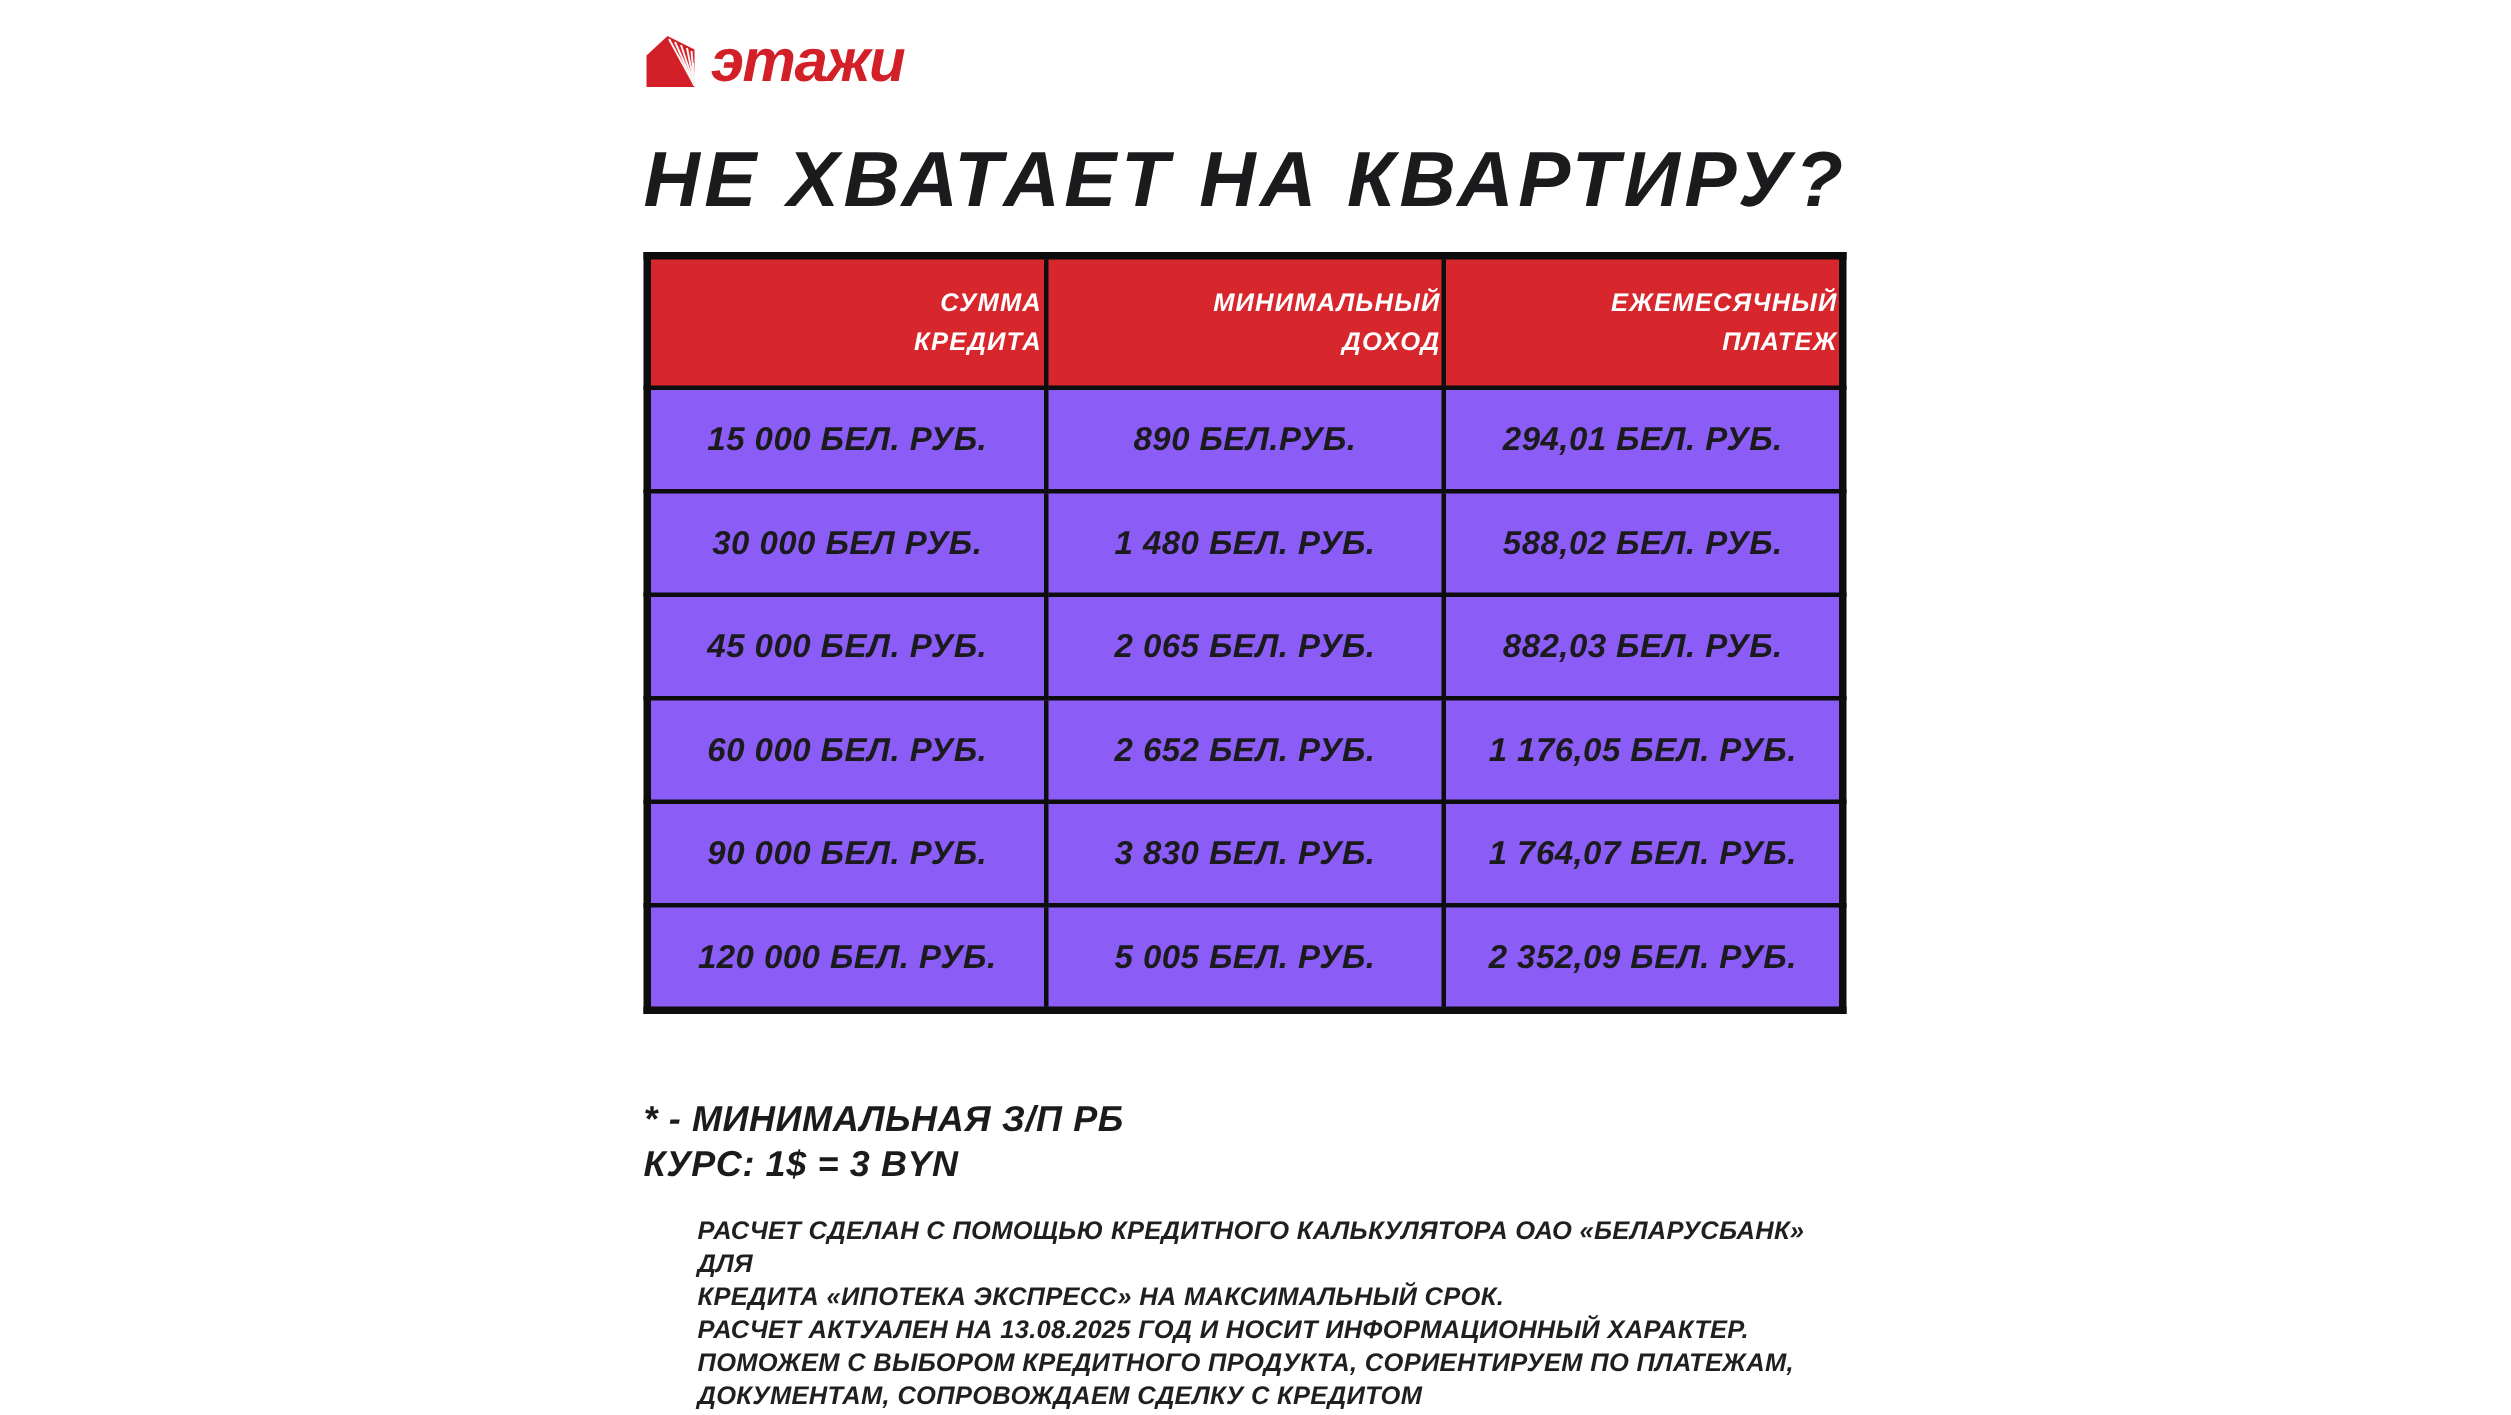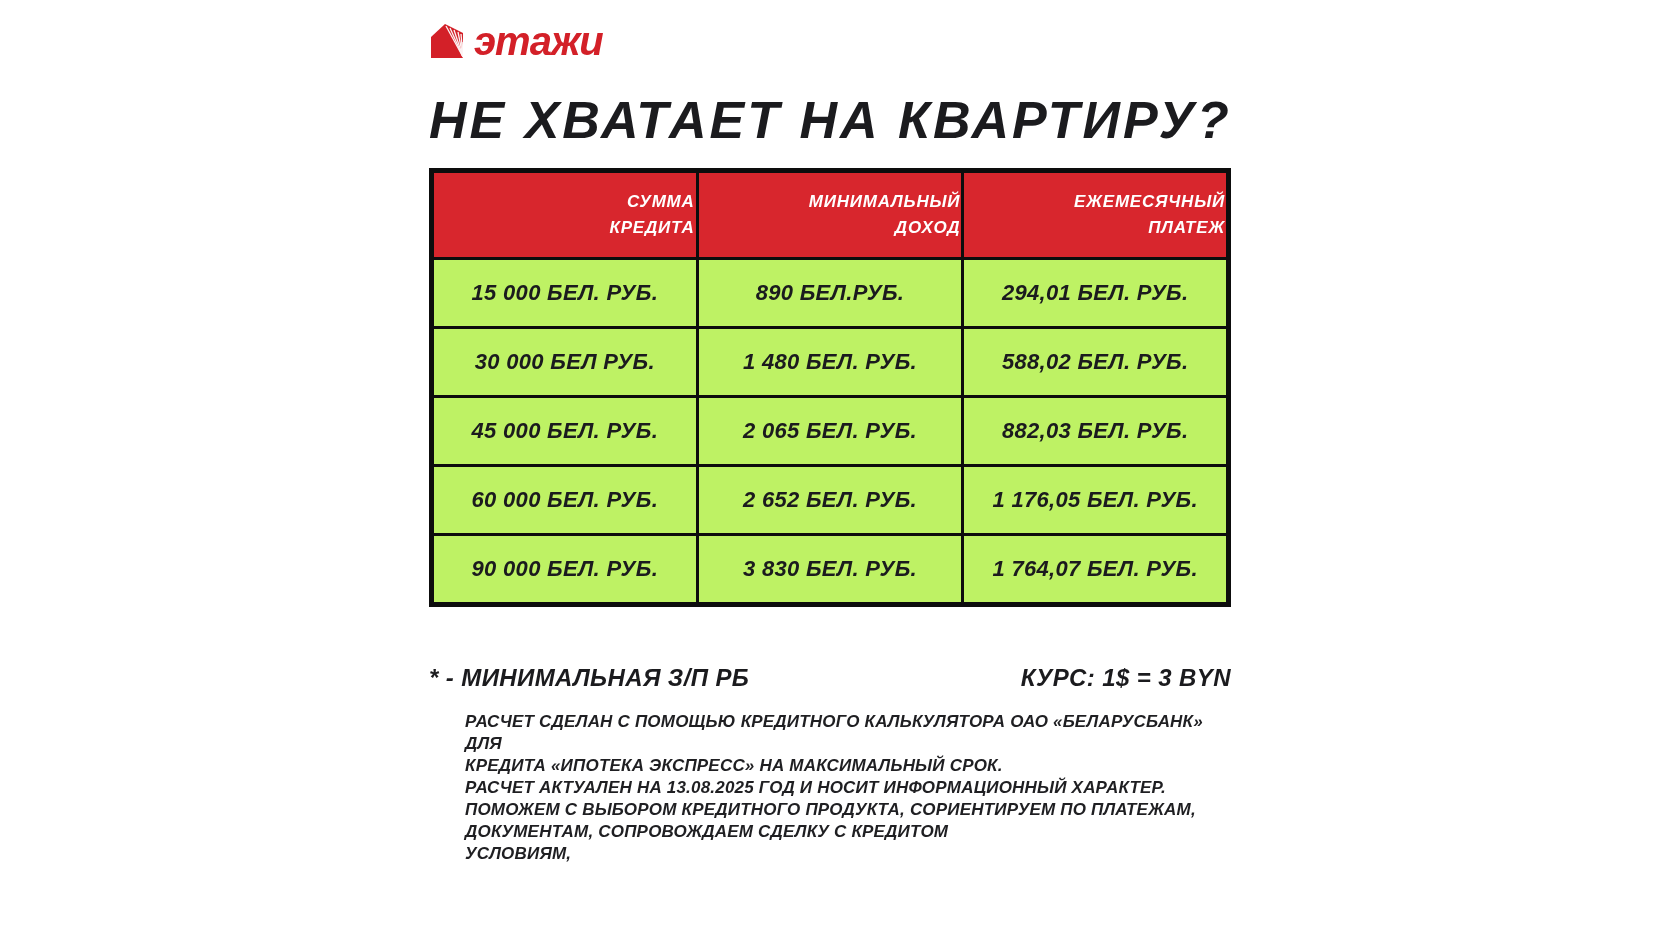--- a/index.html
+++ b/index.html
@@ -56,39 +56,40 @@
     height: 82px;
     font-size: 17px;
     font-weight: bold;
     letter-spacing: 0.8px;
     line-height: 1.55;
     text-align: right;
     vertical-align: middle;
   }
   table.credit td {
     height: 64px;
-    background: #bef264;
+    background: #8b5cf6;
     text-align: center;
     vertical-align: middle;
     font-size: 22px;
     font-weight: bold;
     letter-spacing: 0.3px;
     color: var(--ink, #1b1b1e);
     white-space: nowrap;
   }
   .footnote-row {
     display: flex;
     justify-content: space-between;
     align-items: baseline;
     margin-top: 56px;
     font-size: 24px;
     line-height: 30px;
     font-weight: bold;
     color: var(--ink, #1b1b1e);
     letter-spacing: 0.4px;
+    flex-direction: column;
   }
   .disclaimer {
     margin-top: 18px;
     font-size: 17px;
     line-height: 22px;
     font-weight: 600;
     letter-spacing: 0.2px;
     color: #1f1f22;
     margin-left: 36px;
   }
@@ -154,20 +155,25 @@
         <tr>
           <td>60 000 БЕЛ. РУБ.</td>
           <td>2 652 БЕЛ. РУБ.</td>
           <td>1 176,05 БЕЛ. РУБ.</td>
         </tr>
         <tr>
           <td>90 000 БЕЛ. РУБ.</td>
           <td>3 830 БЕЛ. РУБ.</td>
           <td>1 764,07 БЕЛ. РУБ.</td>
         </tr>
+        <tr>
+          <td>120 000 БЕЛ. РУБ.</td>
+          <td>5 005 БЕЛ. РУБ.</td>
+          <td>2 352,09 БЕЛ. РУБ.</td>
+        </tr>
       </tbody>
     </table>
 
     <div class="footnote-row">
       <span>* - МИНИМАЛЬНАЯ З/П РБ</span>
       <span>КУРС: 1$ = 3 BYN</span>
     </div>
 
     <div class="disclaimer">
       <div>РАСЧЕТ СДЕЛАН С ПОМОЩЬЮ КРЕДИТНОГО КАЛЬКУЛЯТОРА ОАО «БЕЛАРУСБАНК» ДЛЯ</div>

